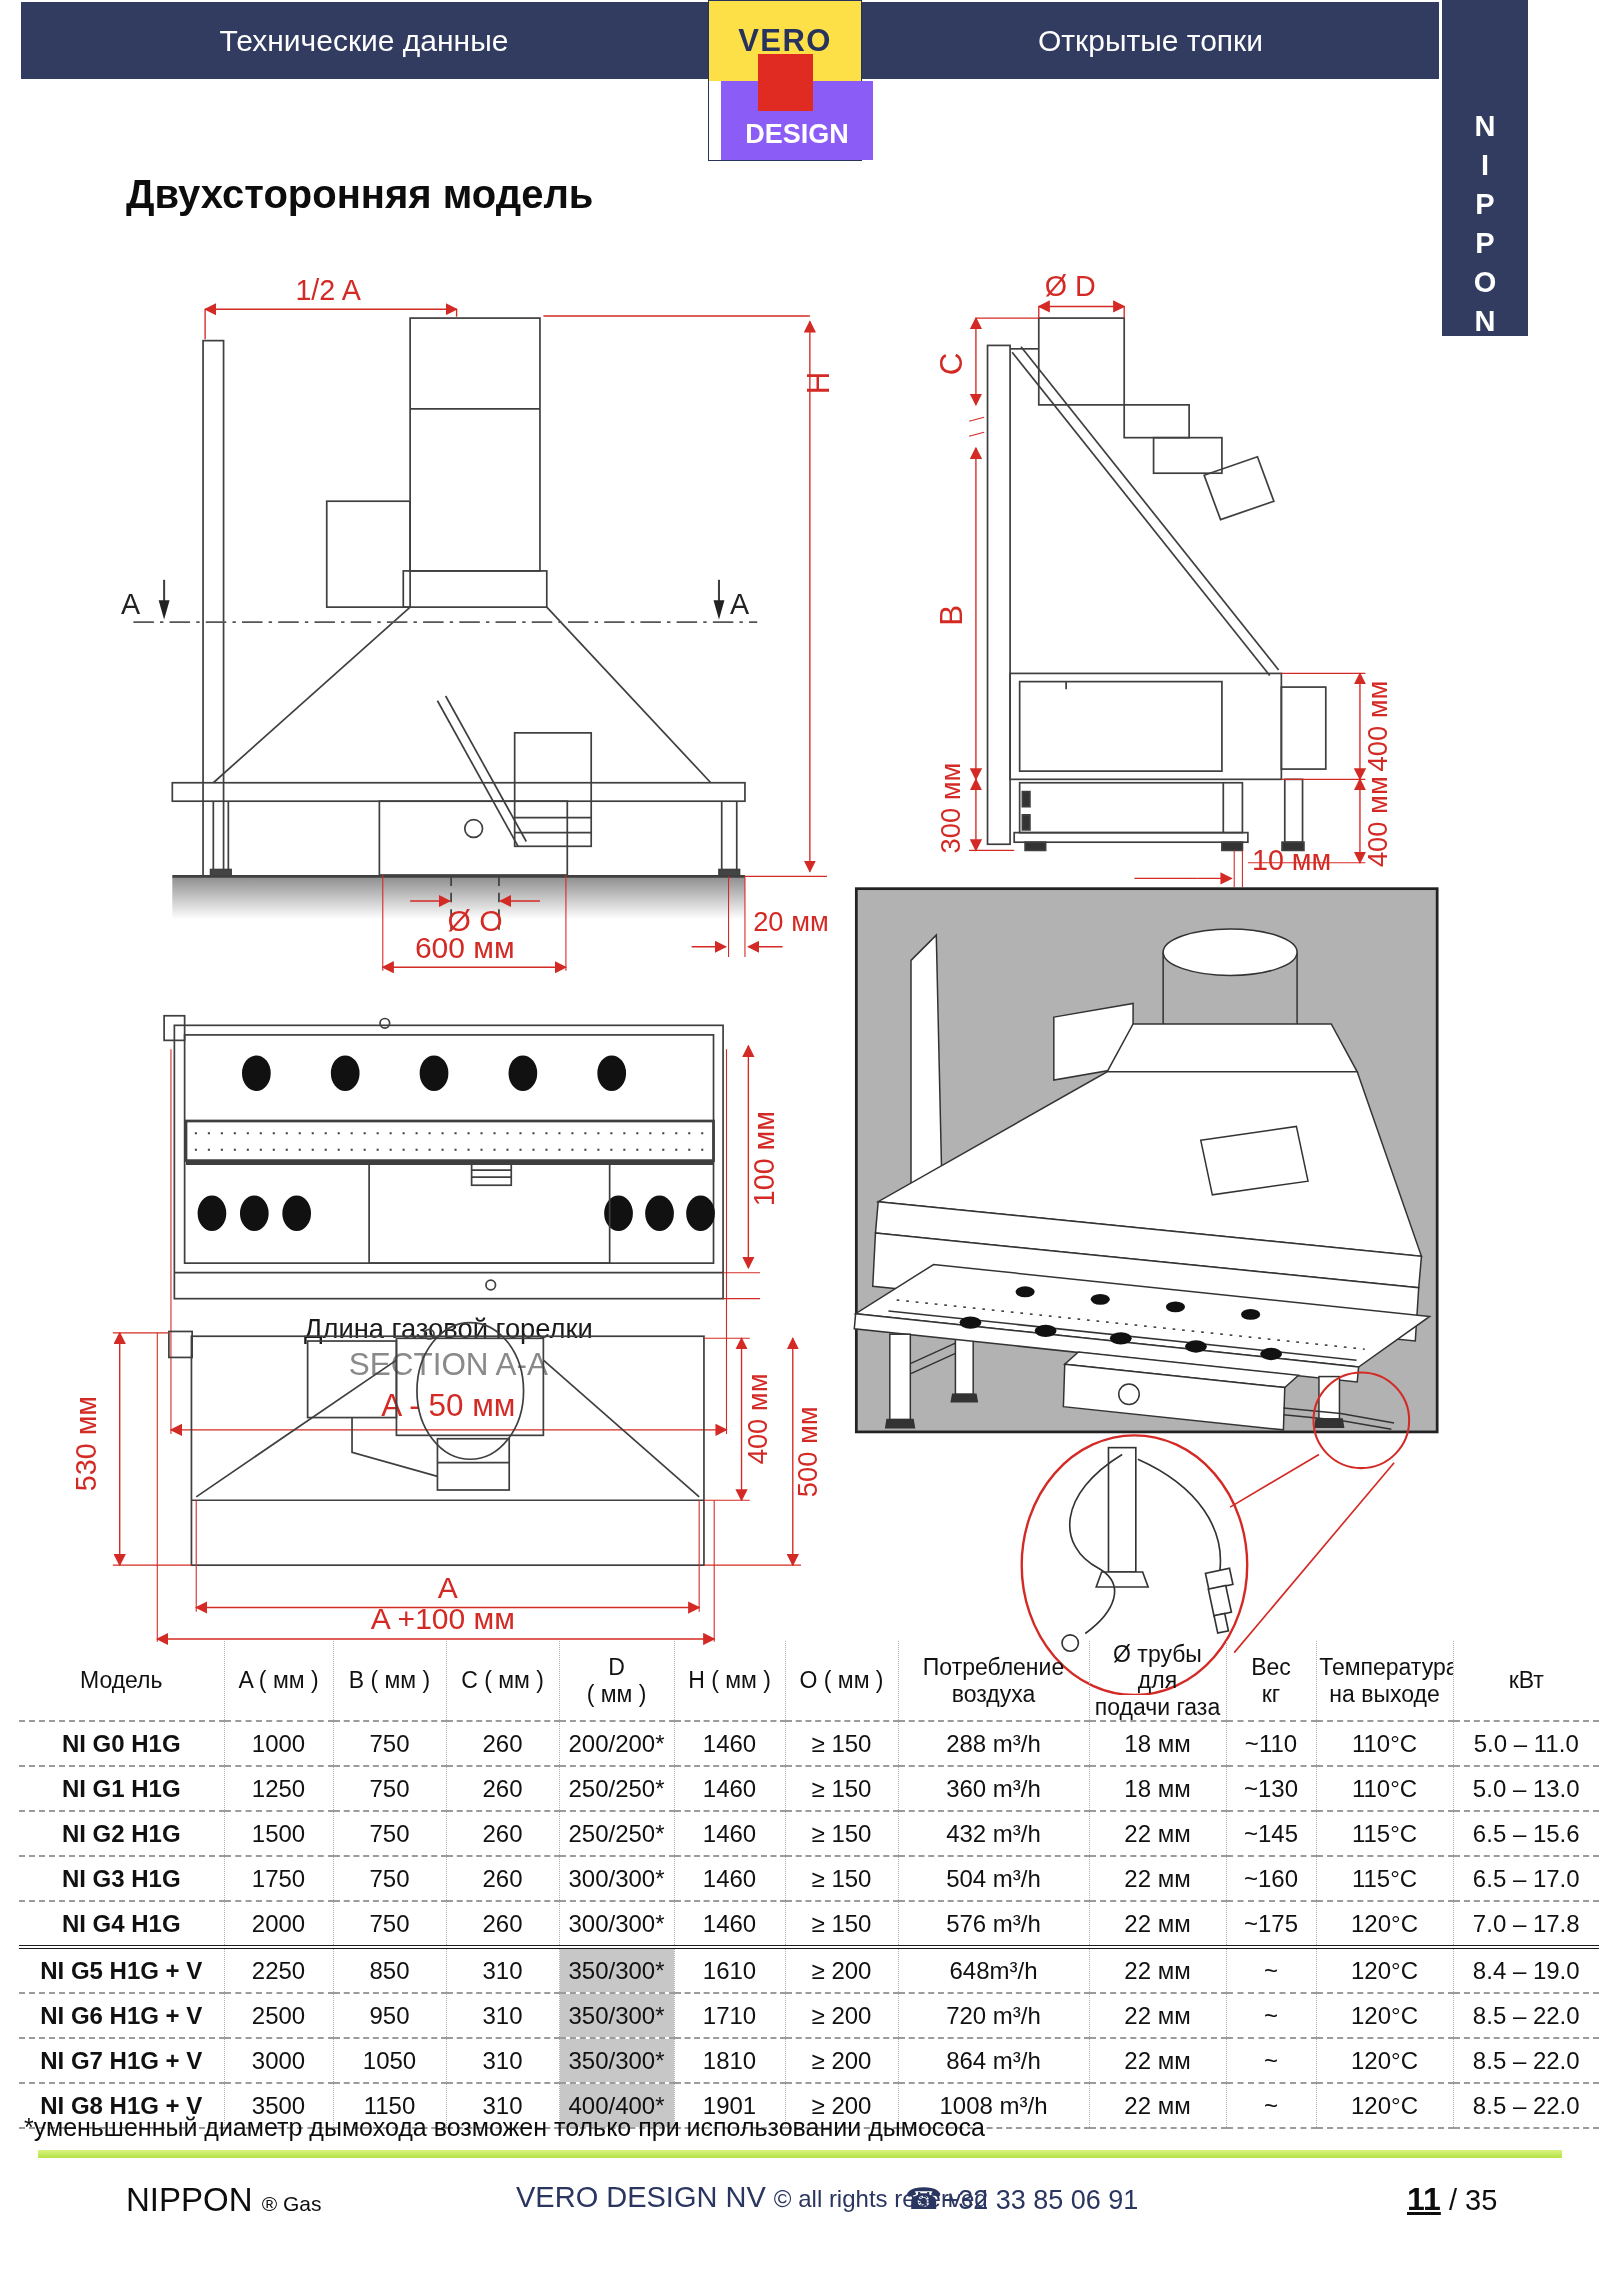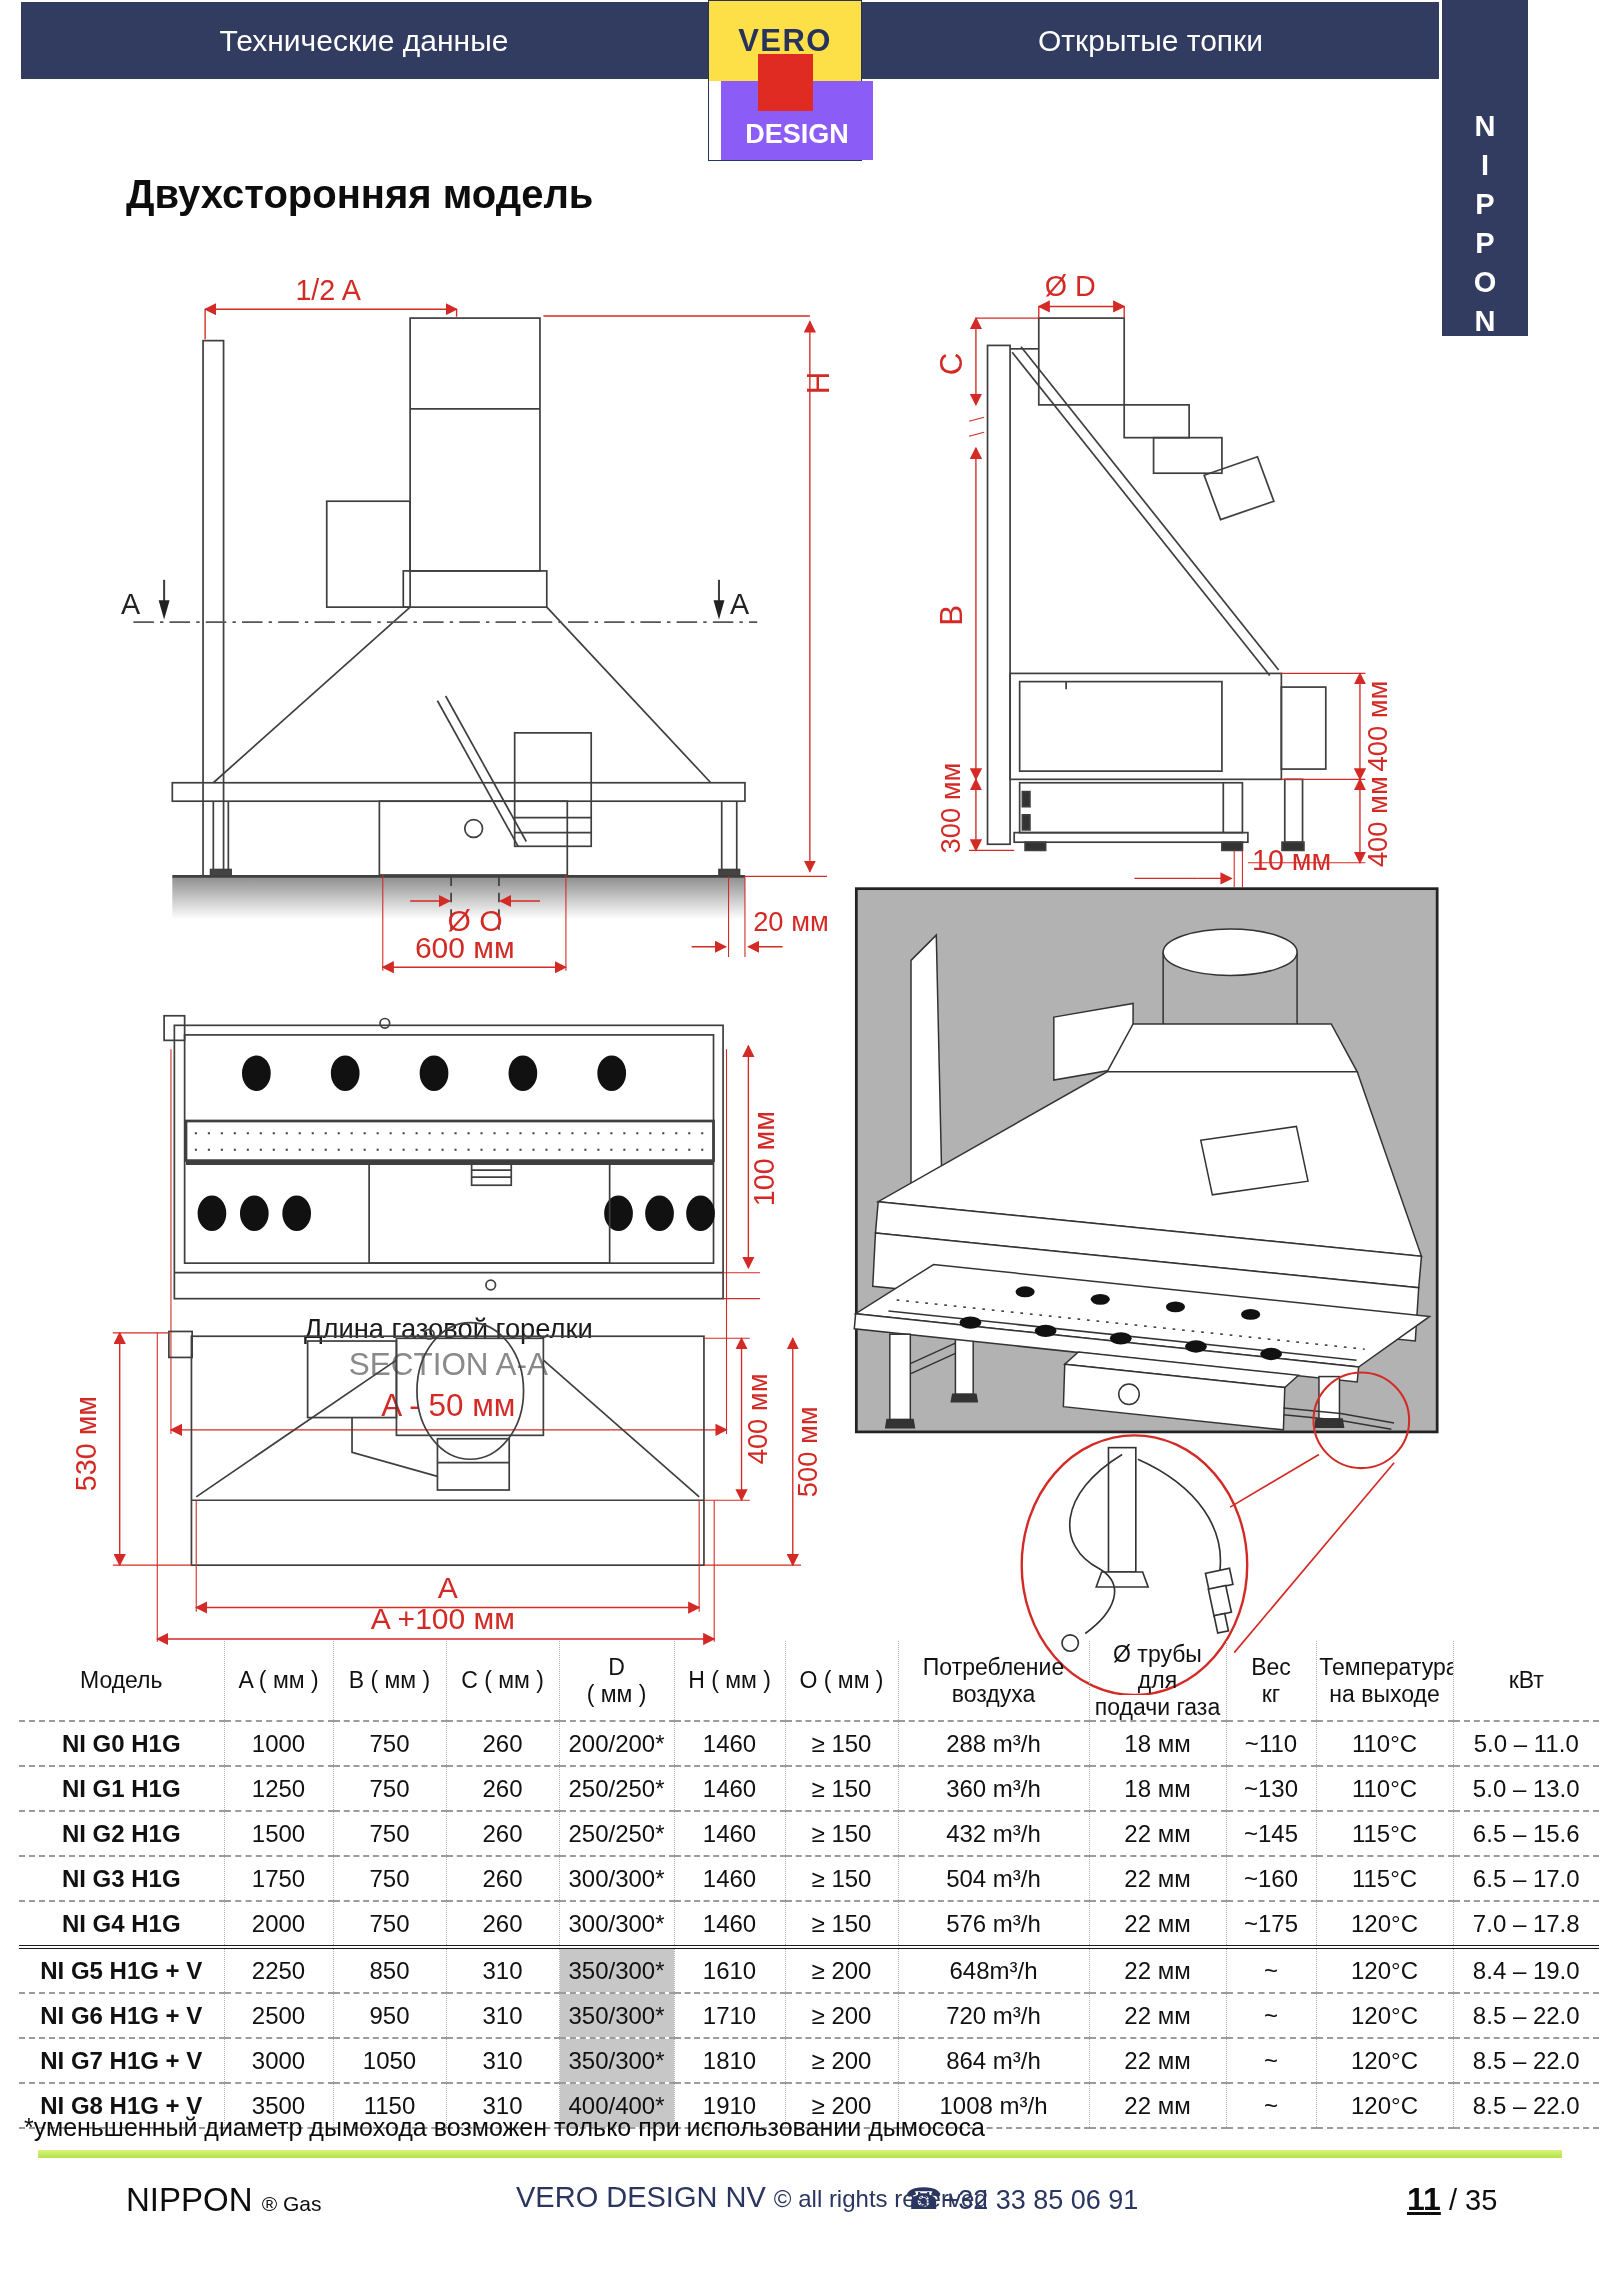--- a/index.html
+++ b/index.html
@@ -507,21 +507,21 @@
         <td>~</td>
         <td>120°C</td>
         <td>8.5 – 22.0</td>
       </tr>
       <tr>
         <td class="model">NI G8 H1G + V</td>
         <td>3500</td>
         <td>1150</td>
         <td>310</td>
         <td class="hl">400/400*</td>
-        <td>1910</td>
+        <td>1901</td>
         <td>≥ 200</td>
         <td>1008 m³/h</td>
         <td>22 мм</td>
         <td>~</td>
         <td>120°C</td>
         <td>8.5 – 22.0</td>
       </tr>
     </tbody>
   </table>
 

